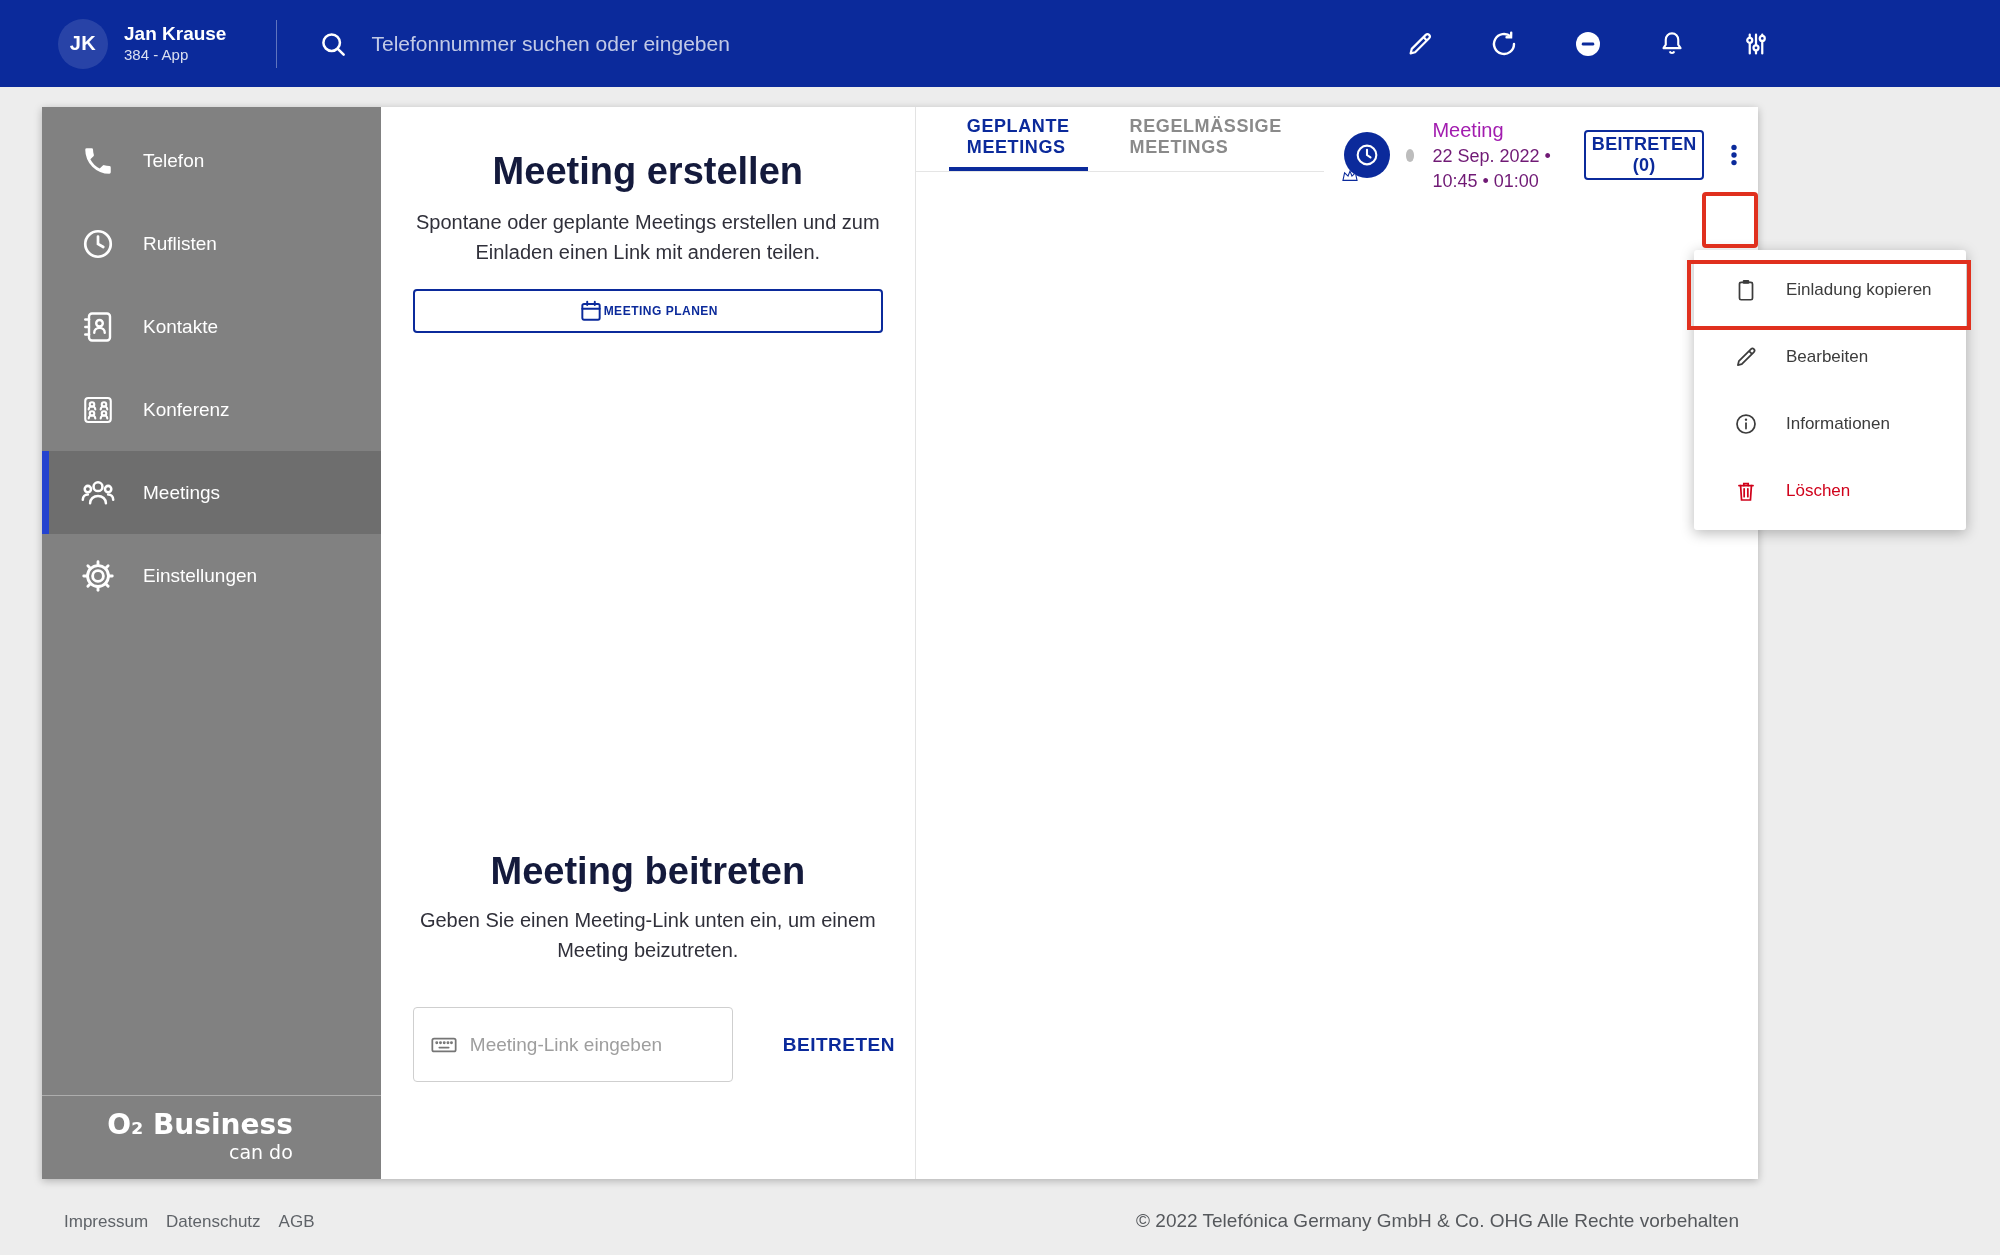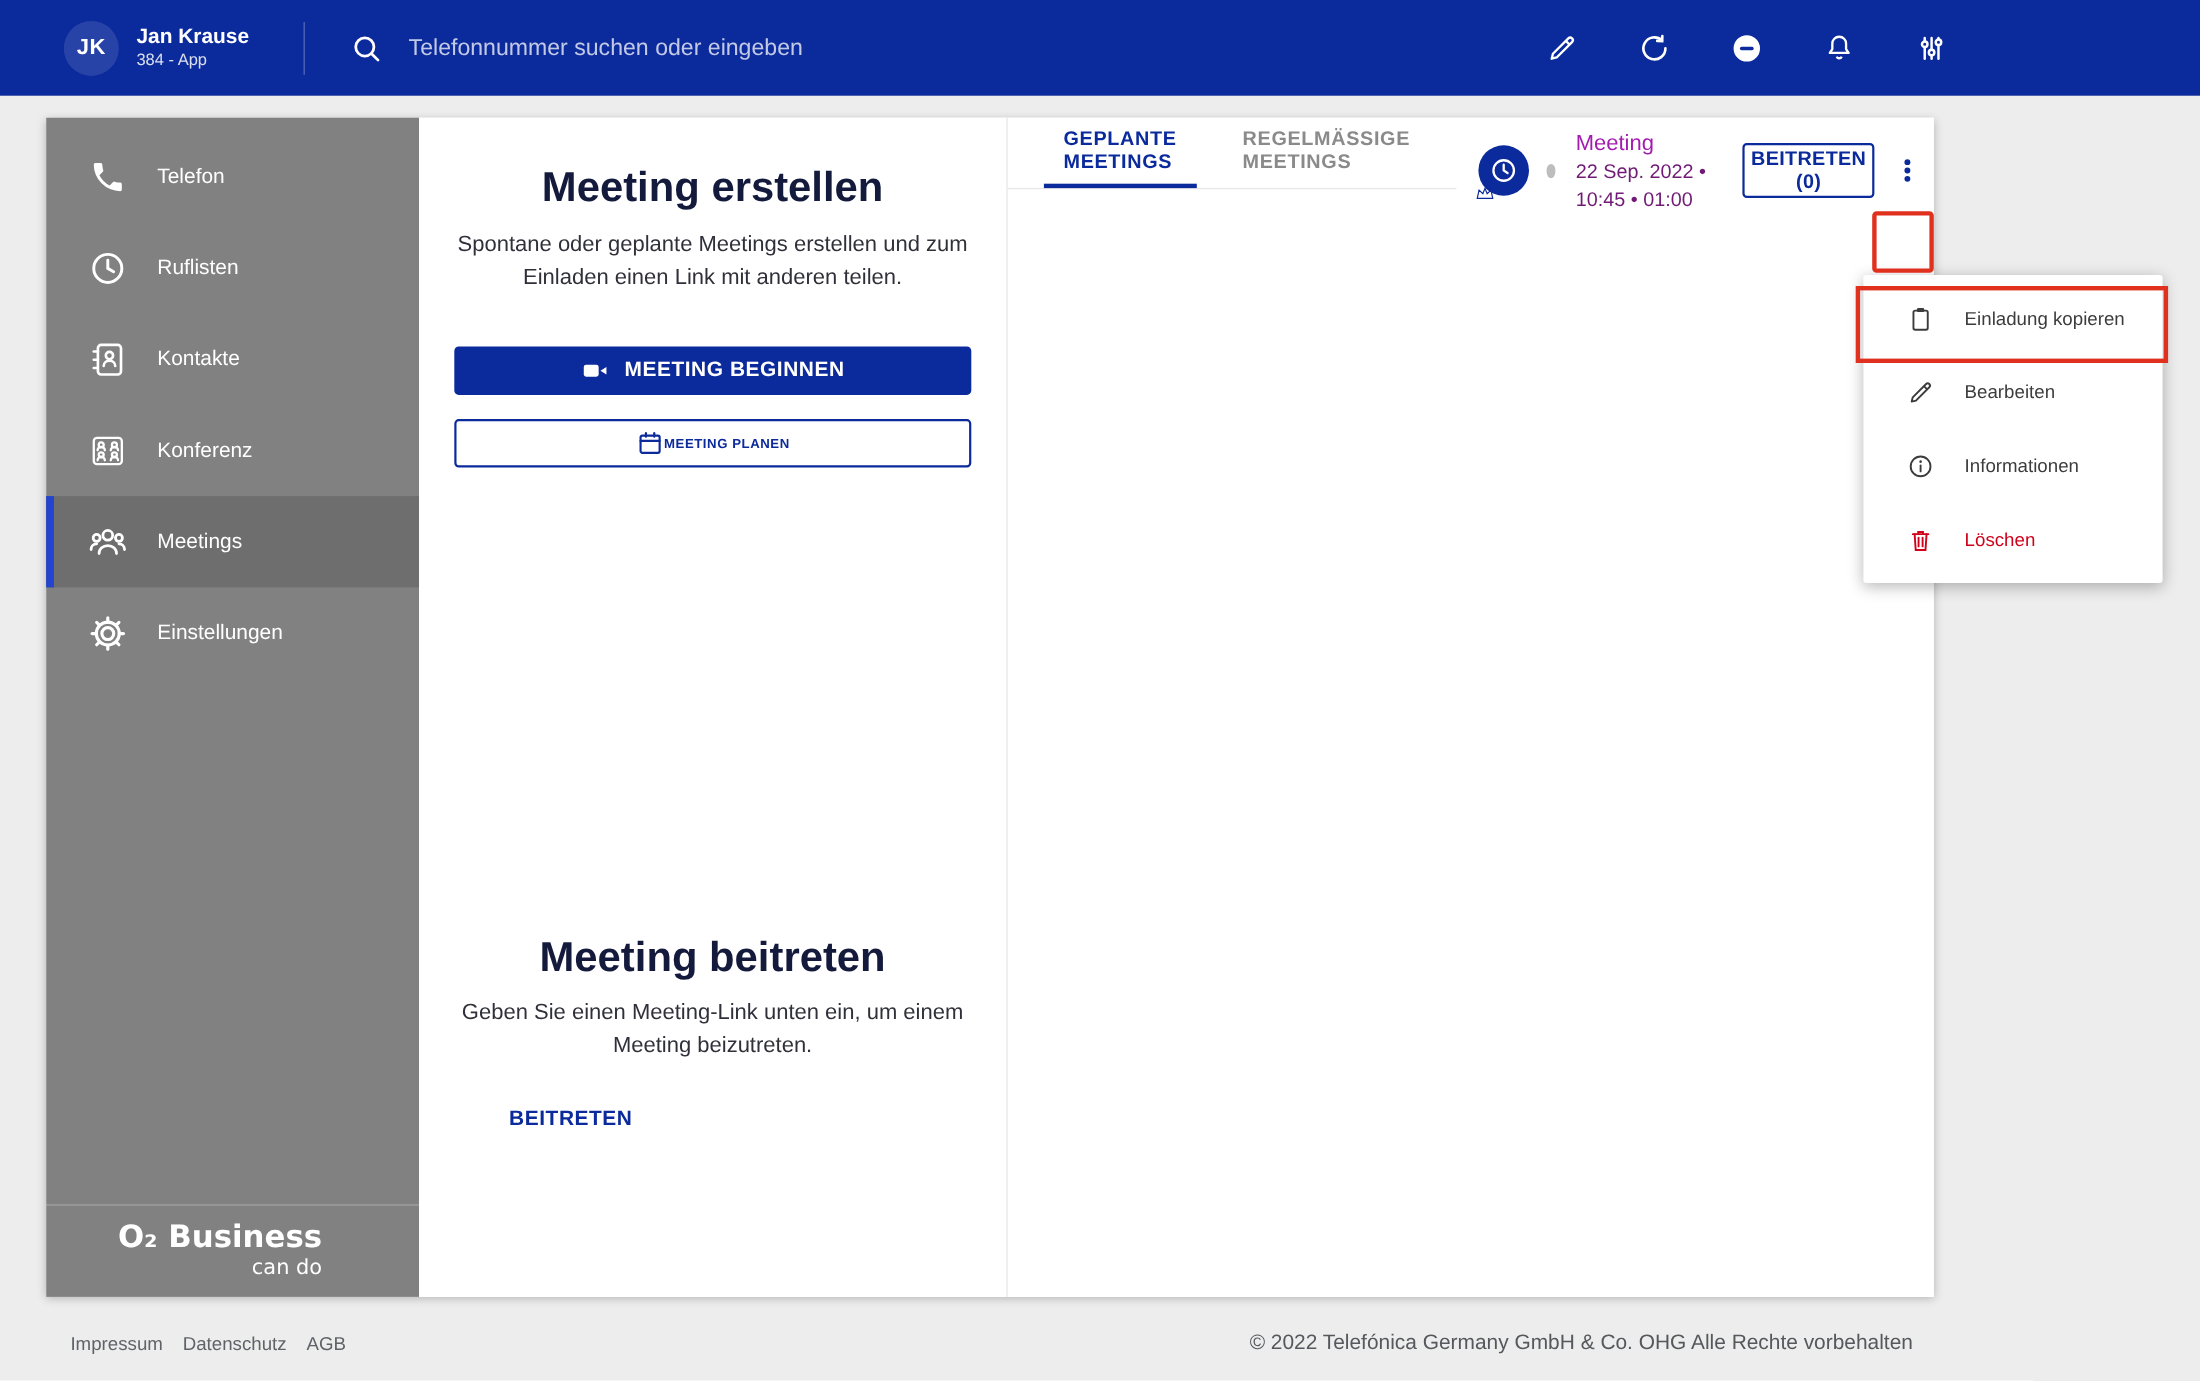--- a/index.html
+++ b/index.html
@@ -293,46 +293,51 @@
     <div class="sidebar-logo">
       <div class="l1">O₂ Business</div>
       <div class="l2">can do</div>
     </div>
   </nav>
 
   <section class="center-col">
     <h1>Meeting erstellen</h1>
     <p class="center-sub">Spontane oder geplante Meetings erstellen und zum Einladen einen Link mit anderen teilen.</p>
 
-    <button class="btn-primary">
-      <span>
-        <svg width="26" height="26" viewBox="0 0 24 24">
-          <rect x="2.5" y="7" width="12.5" height="10" rx="2" fill="#fff"></rect>
-          <path d="M16.5 12l5-3.2v6.4L16.5 12z" fill="#fff"></path>
-        </svg>
-      </span>
-      <span>MEETING BEGINNEN</span>
-    </button>
 
     <button class="btn-outline">
       <span>
         <svg width="26" height="26" viewBox="0 0 24 24" fill="none" stroke="#0b2a9b" stroke-width="1.8" stroke-linecap="round">
           <rect x="4" y="5.5" width="16" height="14.5" rx="1.5"></rect>
           <line x1="4" y1="10" x2="20" y2="10"></line>
           <line x1="8.5" y1="3.5" x2="8.5" y2="6.5"></line>
             <line x1="15.5" y1="3.5" x2="15.5" y2="6.5"></line>
         </svg>
       </span>
       <span>MEETING PLANEN</span>
     </button>
 
     <div class="join-section">
       <h2>Meeting beitreten</h2>
       <p class="join-sub">Geben Sie einen Meeting-Link unten ein, um einem Meeting beizutreten.</p>
       <div class="join-row">
+        <div class="link-input">
+          <span>
+            <svg width="28" height="28" viewBox="0 0 24 24" fill="none" stroke="#757575" stroke-width="1.5" stroke-linecap="round">
+              <rect x="2" y="6.5" width="20" height="11" rx="1.5"></rect>
+              <circle cx="5.8" cy="10" r="0.5" fill="#757575"></circle>
+                <circle cx="9" cy="10" r="0.5" fill="#757575"></circle>
+              <circle cx="12.2" cy="10" r="0.5" fill="#757575"></circle>
+                <circle cx="15.4" cy="10" r="0.5" fill="#757575"></circle>
+              <circle cx="18.4" cy="10" r="0.5" fill="#757575"></circle>
+              <line x1="8" y1="14.2" x2="16" y2="14.2"></line>
+            </svg>
+          </span>
+          <input type="text" placeholder="Meeting-Link eingeben" style="">
+        </div>
         <button class="join-link">BEITRETEN</button>
       </div>
     </div>
   </section>
 
   <section class="right-panel">
     <div class="tabbar">
       <div class="tab active">GEPLANTE MEETINGS</div>
       <div class="tab">REGELMÄSSIGE MEETINGS</div>
     </div>

